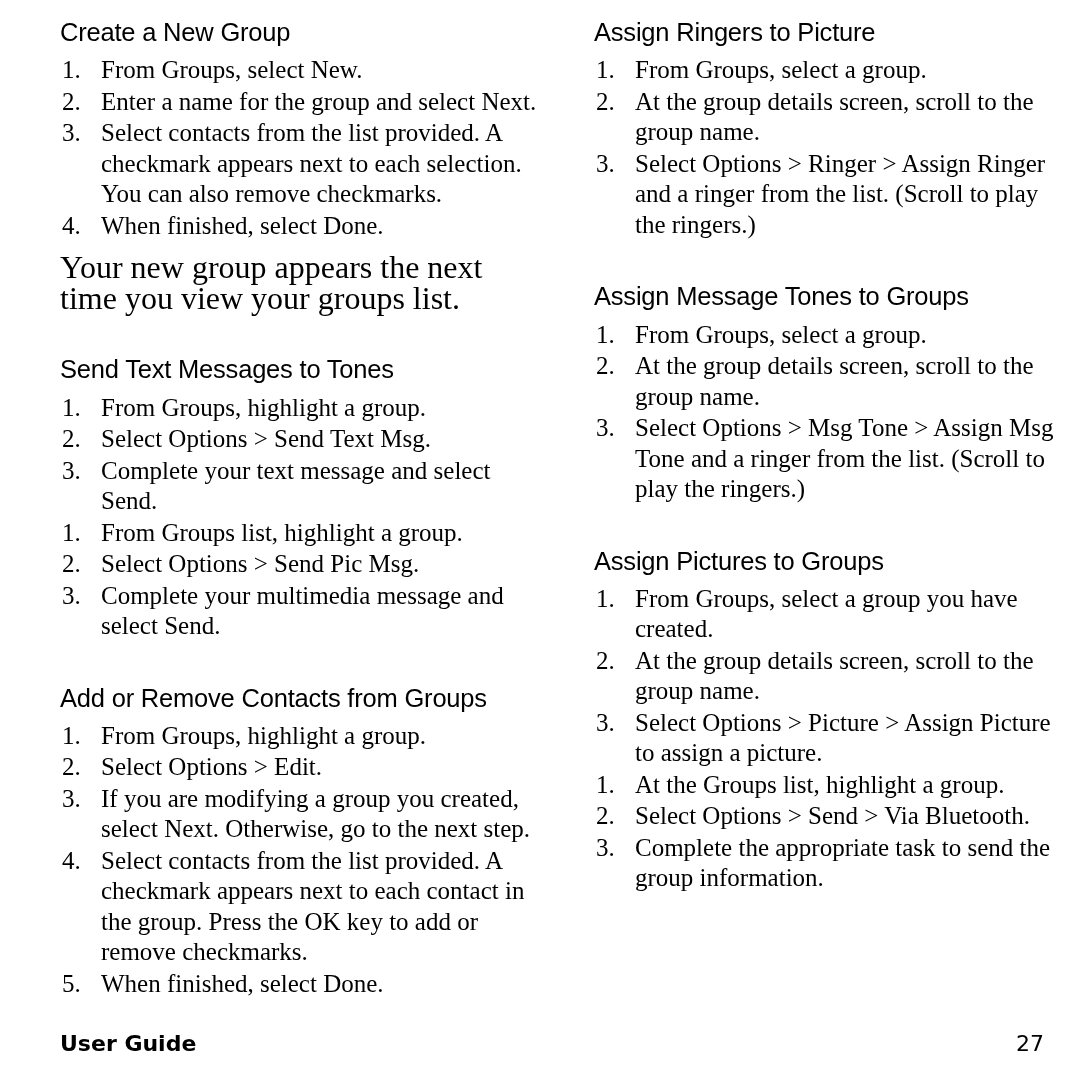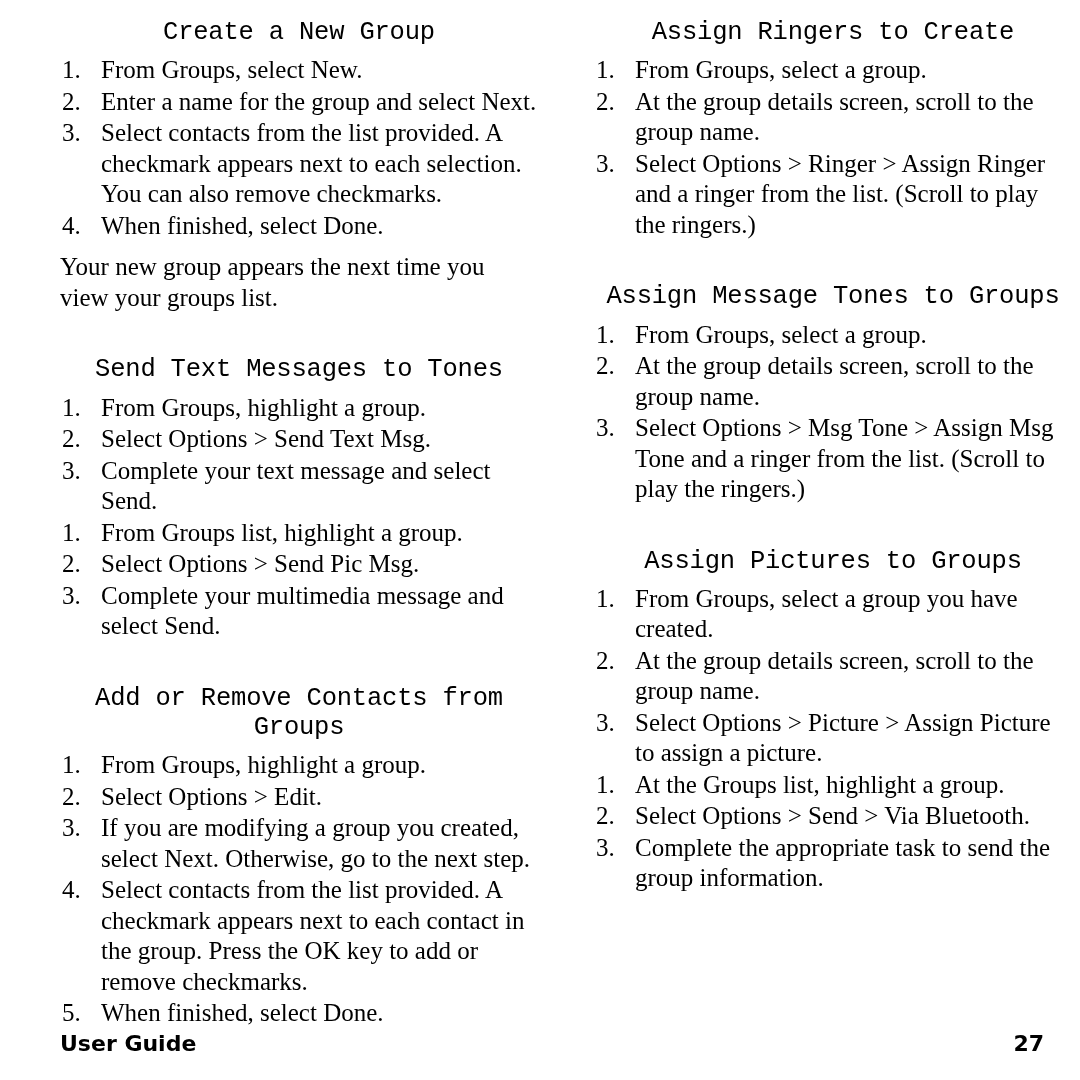--- a/index.html
+++ b/index.html
@@ -24,27 +24,26 @@
   .columns {
     display: flex;
     gap: 56px;
     align-items: flex-start;
   }
   .col {
     width: 478px;
     flex: 0 0 478px;
   }
   h2.section-title {
-    font-family: Liberation Mono, monospace;
+    font-family: Liberation Sans, sans-serif;
     font-weight: 400;
     font-size: 25.5px;
     line-height: 1.15;
     margin: 0 0 8px 0;
     letter-spacing: -0.2px;
-    text-align: center;
   }
   .col > h2.section-title.spaced {
     margin-top: 42px;
   }
   ol.steps {
     margin: 0;
     padding: 0;
     list-style: none;
     counter-reset: stepnum;
   }
@@ -58,42 +57,42 @@
   ol.steps > li::before {
     counter-increment: stepnum;
     content: counter(stepnum) ".";
     position: absolute;
     left: 2px;
     top: 0;
     width: 30px;
     text-align: left;
   }
   p.para {
-    font-size: 25px;
+    font-size: 32px;
     line-height: 30.5px;
     margin: 0;
   }
   b { font-weight: normal; }
   .footer {
     position: absolute;
     left: 60px;
     right: 36px;
     bottom: 24px;
     display: flex;
     justify-content: space-between;
     align-items: center;
     font-family: "DejaVu Sans", sans-serif;
     font-size: 22px;
     font-weight: bold;
     gap: 12px;
   }
   .footer .pagenum {
     font-family: "DejaVu Sans", sans-serif;
     font-size: 22px;
-    font-weight: bold;
+    font-weight: normal;
   }
   .gap-sm { height: 10px; }
 </style>
 </head>
 <body>
 
 <div class="page">
   <div class="columns">
 
     <div class="col">
@@ -126,21 +125,21 @@
           <li>From <b>Groups</b>, highlight a group.</li>
           <li><b>Select Options &gt; Edit</b>.</li>
           <li>If you are modifying a group you created, select <b>Next</b>. Otherwise, go to the next step.</li>
           <li>Select contacts from the list provided. A checkmark appears next to each contact in the group. Press the <b>OK</b> key to add or remove checkmarks.</li>
           <li>When finished, select <b>Done</b>.</li>
         </ol>
     </div>
 
     <div class="col">
 
-      <h2 class="section-title">Assign Ringers to Create</h2>
+      <h2 class="section-title">Assign Ringers to Picture</h2>
       <ol class="steps">
           <li>From <b>Groups</b>, select a group.</li>
           <li>At the group details screen, scroll to the group name.</li>
           <li>Select <b>Options &gt; Ringer &gt; Assign Ringer</b> and a ringer from the list. (Scroll to play the ringers.)</li>
         </ol>
 
       <h2 class="section-title spaced">Assign Message Tones to Groups</h2>
       <ol class="steps">
           <li>From <b>Groups</b>, select a group.</li>
           <li>At the group details screen, scroll to the group name.</li>

